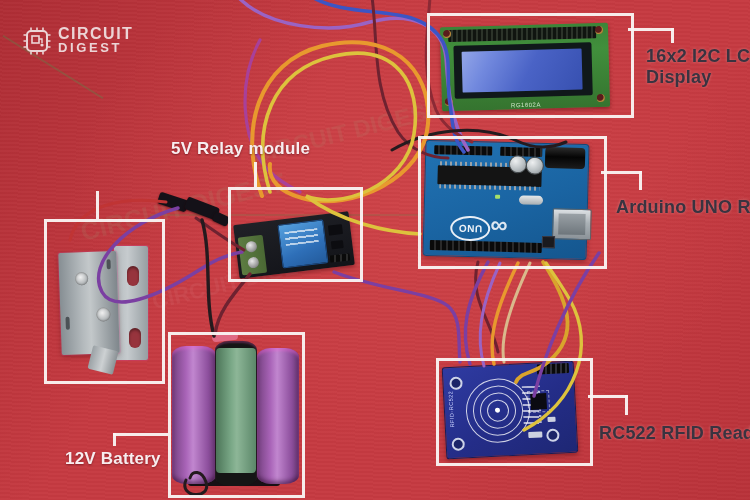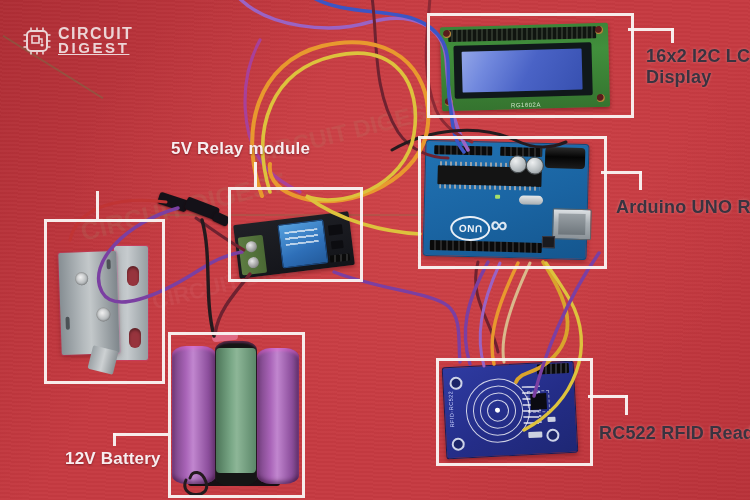--- a/index.html
+++ b/index.html
@@ -15,21 +15,21 @@
   
   .ann-box{position:absolute;border:3px solid rgba(250,246,244,.95);z-index:30;}
   .ann-hline{position:absolute;height:2.5px;background:rgba(250,246,244,.95);z-index:30;}
   .ann-vline{position:absolute;width:2.5px;background:rgba(250,246,244,.95);z-index:30;}
   .lbl{position:absolute;font-weight:bold;z-index:31;white-space:nowrap;letter-spacing:.2px;}
   .lbl-light{color:#f8edef;font-size:17px;text-shadow:0 1px 2px rgba(70,0,12,.5);}
   .lbl-dark{color:#3a3340;font-size:18px;text-shadow:0 0 3px rgba(255,225,225,.35);}
   
   .logo-wrap{left:22px;top:26px;z-index:40;display:flex;gap:6px;opacity:.88;}
   .logo-name{font-size:16px;font-weight:bold;color:#f4ebec;letter-spacing:1.5px;line-height:15px;}
-  .logo-sub{font-size:15px;font-weight:bold;color:#f4ebec;letter-spacing:2.6px;line-height:13px;text-decoration:underline;}
+  .logo-sub{font-size:13px;font-weight:bold;color:#f4ebec;letter-spacing:2.6px;line-height:13px;}
   
   .ghost{position:absolute;font-weight:bold;transform:rotate(-14deg);z-index:1;pointer-events:none;}
   .streak{position:absolute;z-index:1;pointer-events:none;}
   
   .comp{position:absolute;z-index:10;}
   
   .lcd-board{width:168px;height:84px;transform:rotate(-1.5deg);border-radius:2px;
       background:linear-gradient(180deg,#3c8438,#418f3c 30%,#35742f);box-shadow:0 2px 4px rgba(60,0,8,.4);}
   .lcd-pins{position:absolute;left:8px;top:3px;width:148px;height:12px;background:
       repeating-linear-gradient(90deg,#101510 0 3px,#2c342a 3px 5px);border-radius:1px;}

